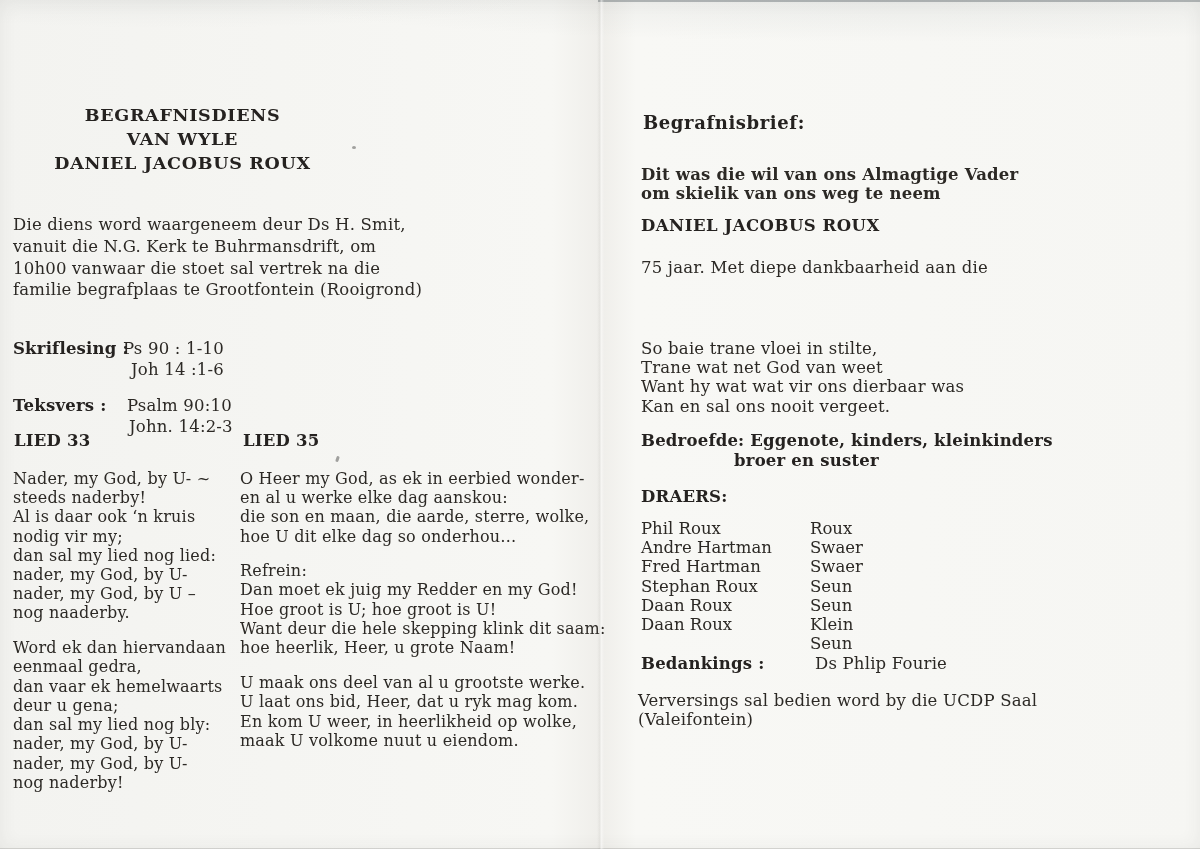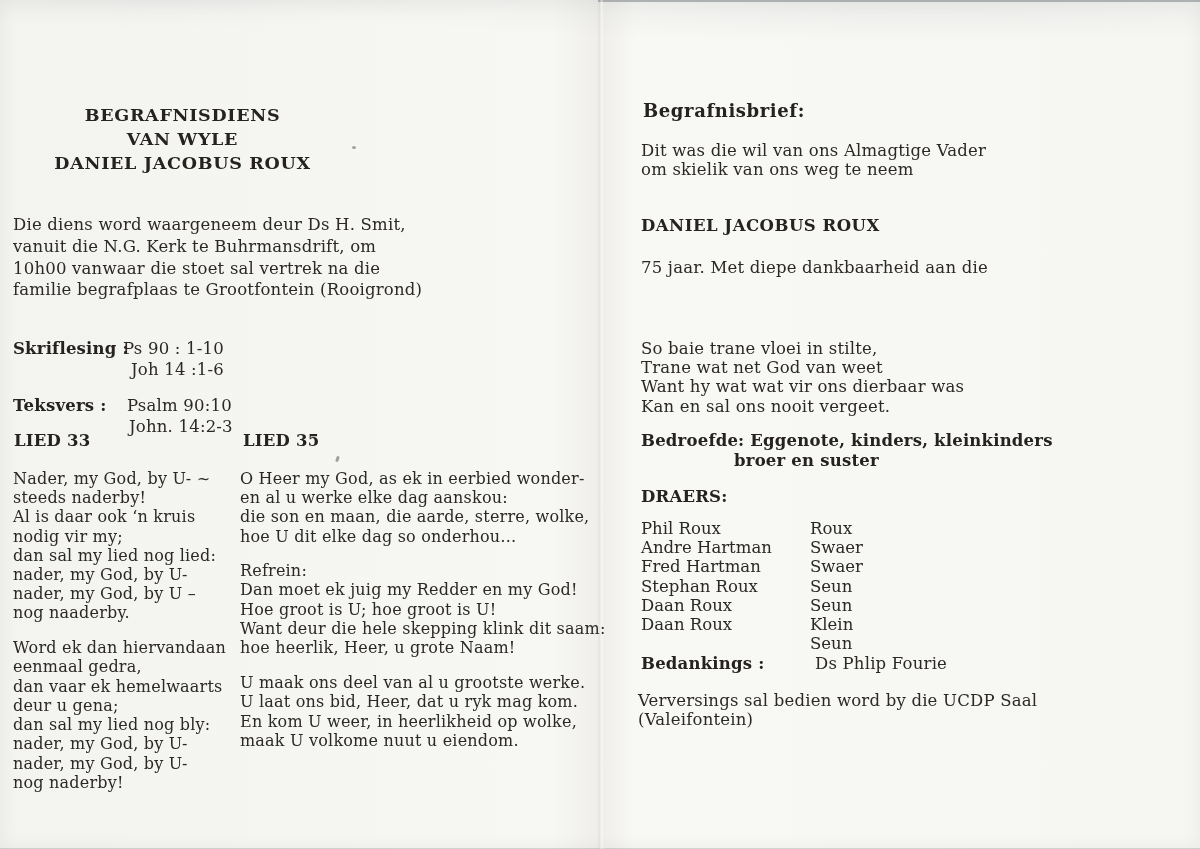--- a/index.html
+++ b/index.html
@@ -112,23 +112,23 @@
     <div class="t hymn lh193" style="left:240px; top:673px;">
         <span class="line">U maak ons deel van al u grootste werke.</span>
         <span class="line">U laat ons bid, Heer, dat u ryk mag kom.</span>
         <span class="line">En kom U weer, in heerlikheid op wolke,</span>
         <span class="line">maak U volkome nuut u eiendom.</span>
       </div>
   </div>
 
   <div>
 
-    <div class="t b h1" style="left:643px; top:100px;">Begrafnisbrief:</div>
+    <div class="t b h1" style="left:643px; top:112px;">Begrafnisbrief:</div>
 
-    <div class="t lh19" style="left:641px; top:141px;">
+    <div class="t lh19" style="left:641px; top:165px;font-weight:bold;">
         <span class="line">Dit was die wil van ons Almagtige Vader</span>
         <span class="line">om skielik van ons weg te neem</span>
       </div>
 
     <div class="t b" style="left:641px; top:216px; letter-spacing:0.5px;">DANIEL JACOBUS ROUX</div>
 
     <div class="t lh196" style="left:641px; top:258px;">
         <span class="line">75 jaar. Met diepe dankbaarheid aan die</span>
       </div>
 

